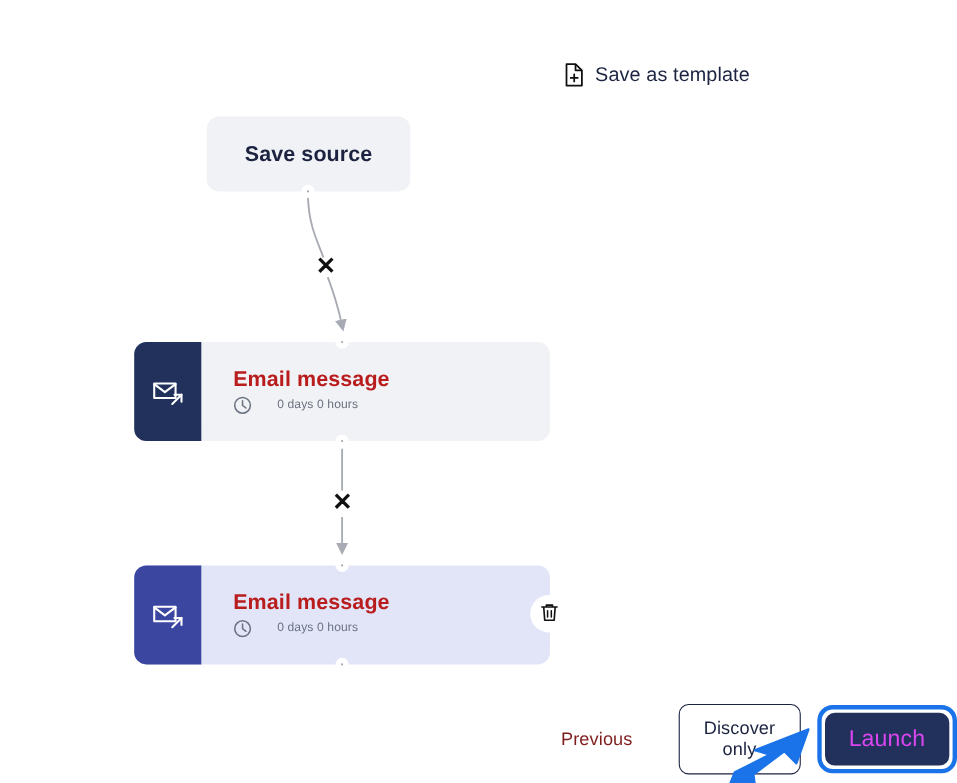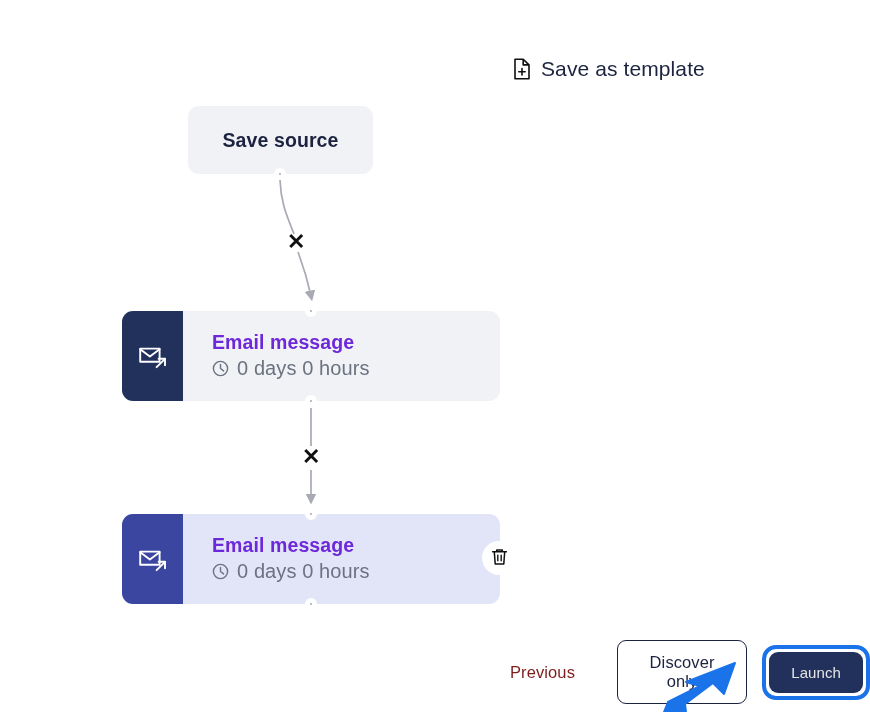--- a/index.html
+++ b/index.html
@@ -32,21 +32,21 @@
   .toolbar-action {
     display: flex;
     align-items: center;
     gap: 10px;
     cursor: pointer;
     background: none;
     border: none;
     padding: 2px 4px;
   }
   .toolbar-action .label {
-    font-size: 21px;
+    font-size: 18px;
     color: #1c2340;
     letter-spacing: 0.1px;
     white-space: nowrap;
   }
   .toolbar-icon { display: flex; align-items: center; justify-content: center; }
 
   
   .node-lead {
     position: absolute;
     left: 188px;
@@ -94,29 +94,29 @@
     flex: 1;
     display: flex;
     flex-direction: column;
     justify-content: center;
     padding-left: 29px;
     gap: 3px;
   }
   .card-title {
     font-size: 19.5px;
     font-weight: bold;
-    color: #6d28d9;
+    color: #b91c1c;
     letter-spacing: 0.1px;
     line-height: 1.1;
   }
   .card-sub {
     display: flex;
     align-items: center;
-    gap: 8px;
-    font-size: 20px;
+    gap: 23px;
+    font-size: 11px;
     color: #6b7280;
     letter-spacing: 0.1px;
   }
 
   
   .delete-btn {
     position: absolute;
     left: 482px;
     top: 541px;
     width: 34px;
@@ -197,22 +197,22 @@
     margin-left: 15px;
     border: 4px solid #1a73e8;
     border-radius: 14px;
     padding: 3px;
     background: #ffffff;
   }
   .btn-launch {
     background: #22305c;
     border: none;
     border-radius: 9px;
-    font-size: 15px;
-    color: #e5e5e5;
+    font-size: 21px;
+    color: #d946ef;
     cursor: pointer;
     padding: 12px 22px;
     letter-spacing: 0.1px;
     display: block;
     font-family: "Liberation Sans", sans-serif;
   }
 
   
   #annotation { position: absolute; left: 0; top: 0; width: 870px; height: 712px; z-index: 20; pointer-events: none; }
 </style>

